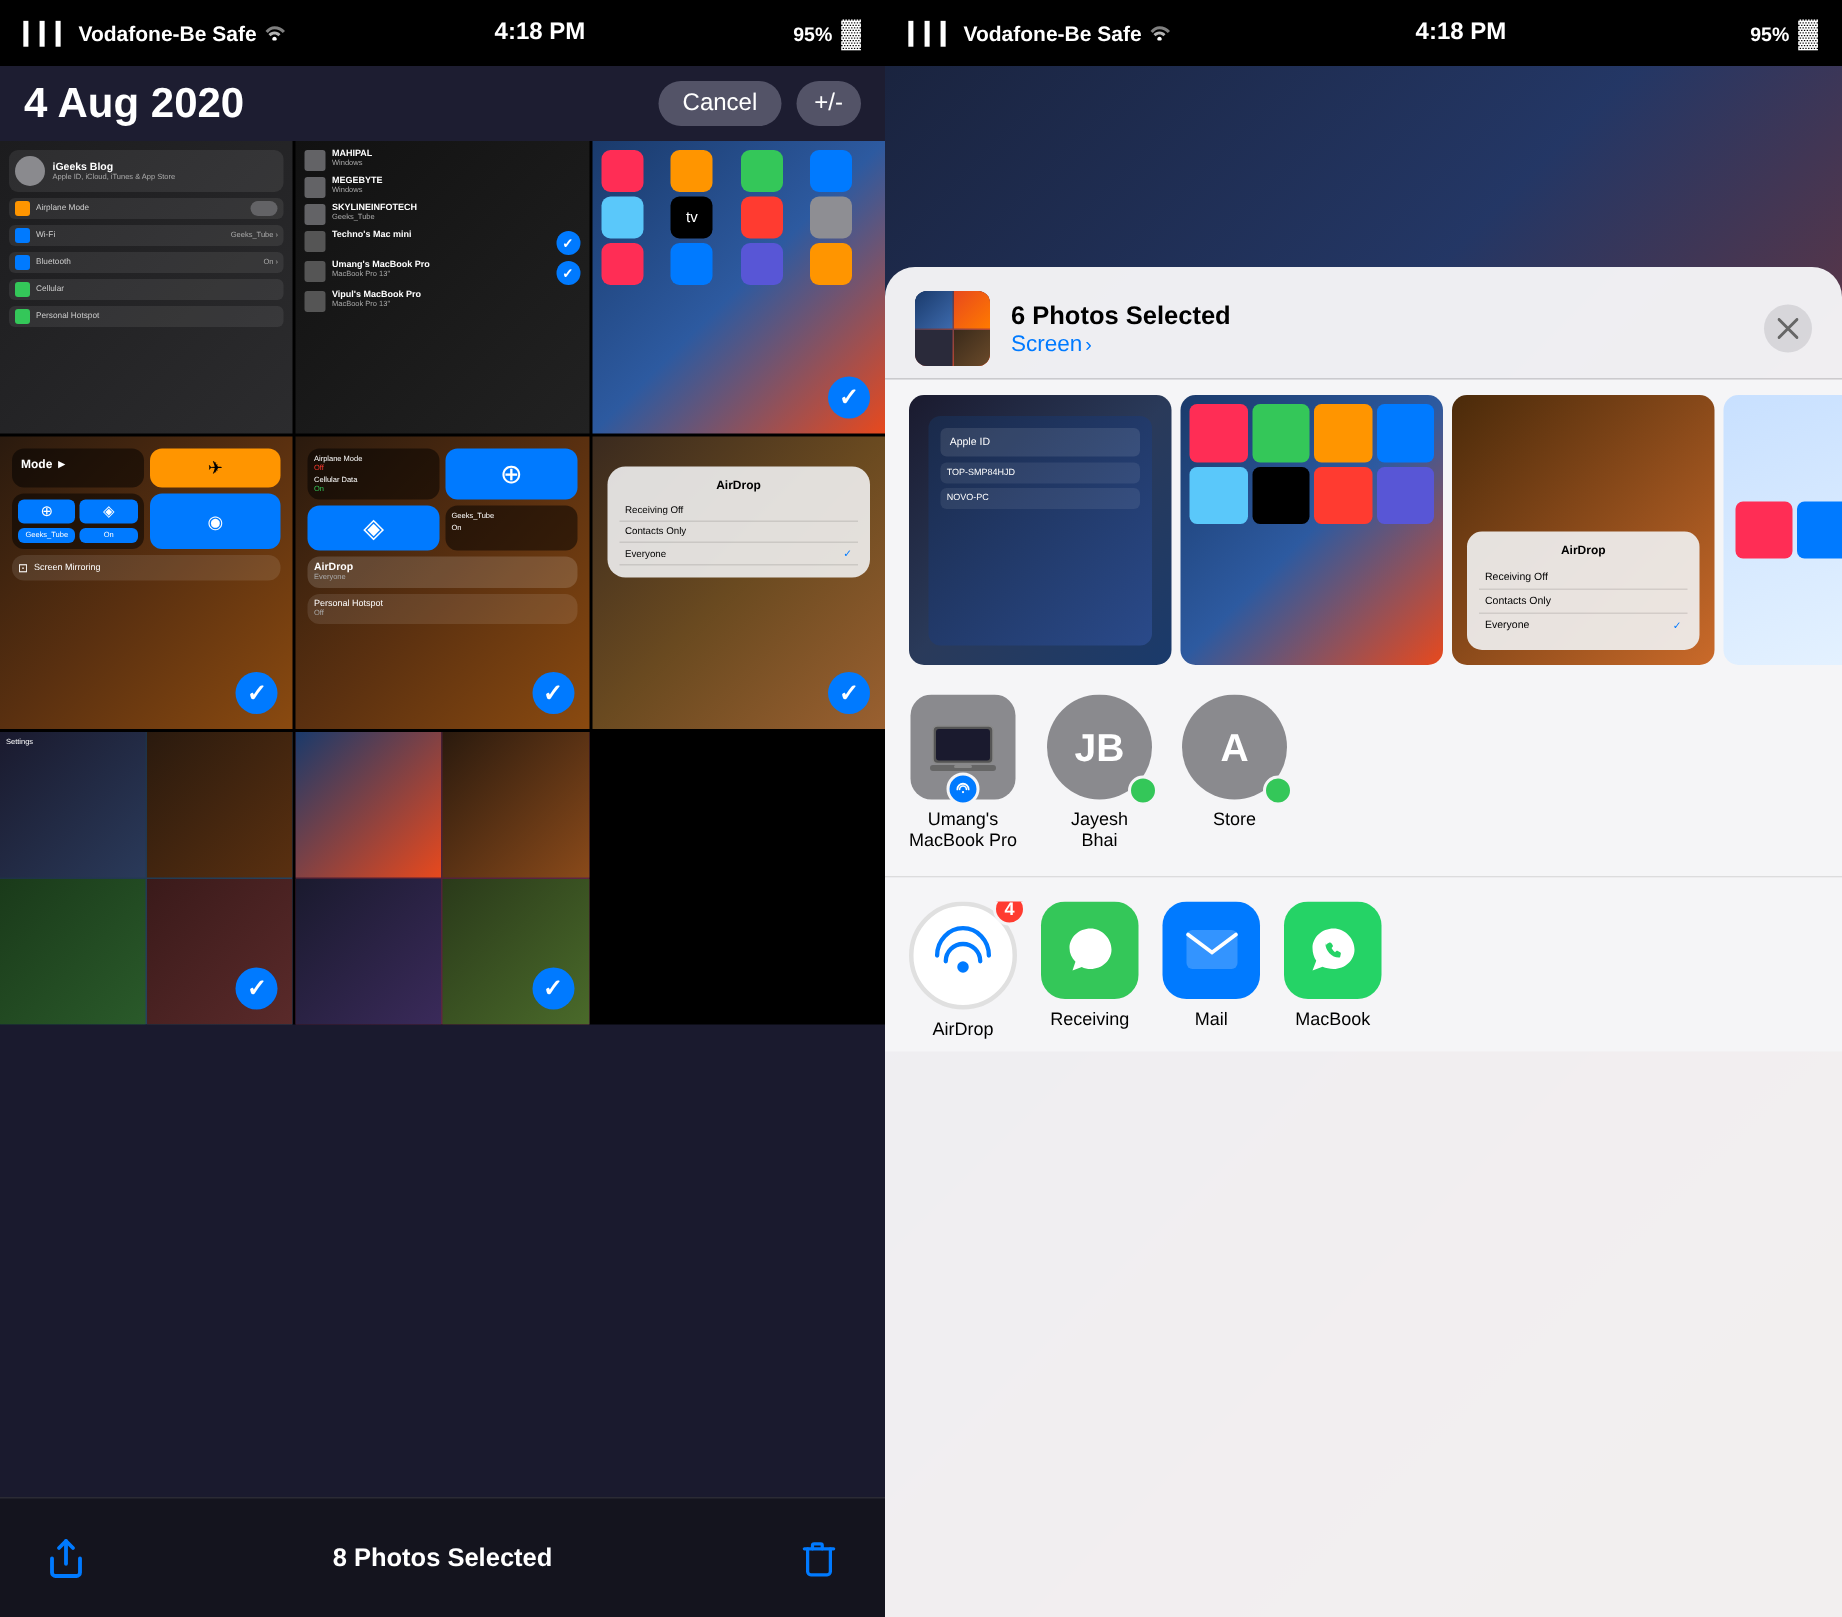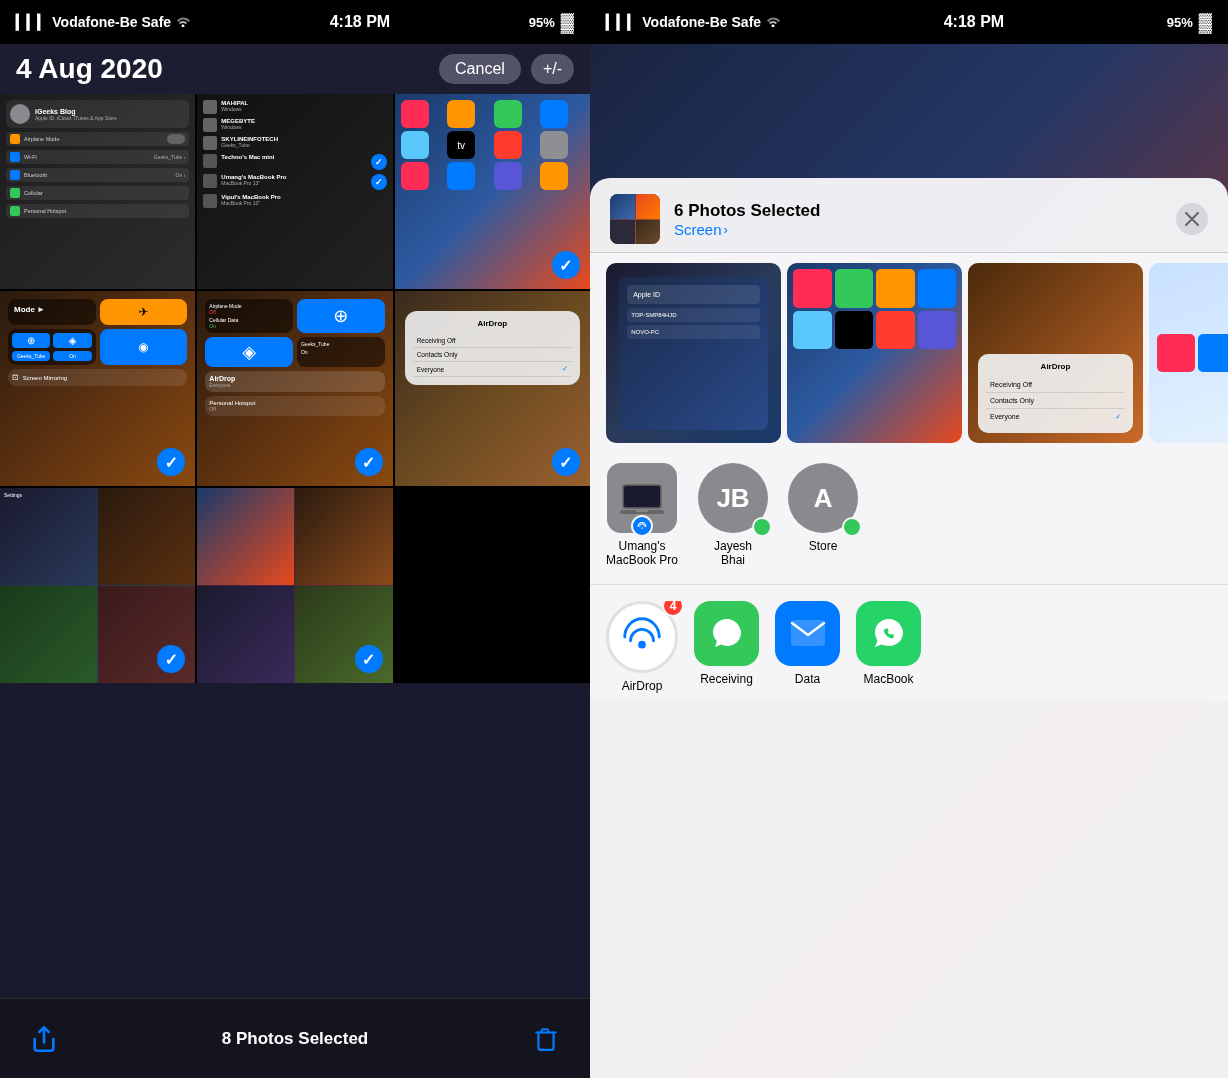--- a/index.html
+++ b/index.html
@@ -927,21 +927,21 @@
 
         <div class="app-share-item">
           <div class="app-icon-wrap">
             <div class="app-icon app-mail">
               <svg width="36" height="28" viewBox="0 0 36 28" fill="none">
                 <rect x="1" y="1" width="34" height="26" rx="4" fill="white" opacity="0.2"></rect>
                 <path d="M2 4l16 12L34 4" stroke="white" stroke-width="2.5" stroke-linecap="round"></path>
               </svg>
             </div>
           </div>
-          <span class="app-label">Data</span>
+          <span class="app-label">Mail</span>
         </div>
 
         <div class="app-share-item">
           <div class="app-icon-wrap">
             <div class="app-icon app-whatsapp">
               <svg width="36" height="36" viewBox="0 0 36 36" fill="white">
                 <path d="M18 4C10.27 4 4 9.82 4 17c0 3.14.92 6.07 2.5 8.53L4 32l6.7-2.44C13 30.47 15.44 31 18 31c7.73 0 14-5.82 14-13S25.73 4 18 4z"></path>
                 <path d="M13 15.5c0-.5.3-1 .8-1.3l1.5-.8c.4-.2.9-.1 1.2.3l1 1.5c.2.4.1.9-.2 1.2l-.6.6c.5 1 1.3 2 2.3 2.8l.7-.6c.3-.3.8-.4 1.2-.2l1.5.8c.4.2.6.7.5 1.1l-.4 1.7c-.1.5-.5.8-1 .8-4.5 0-9-4.5-9-9.9z" fill="#25d366"></path>
               </svg>
             </div>

